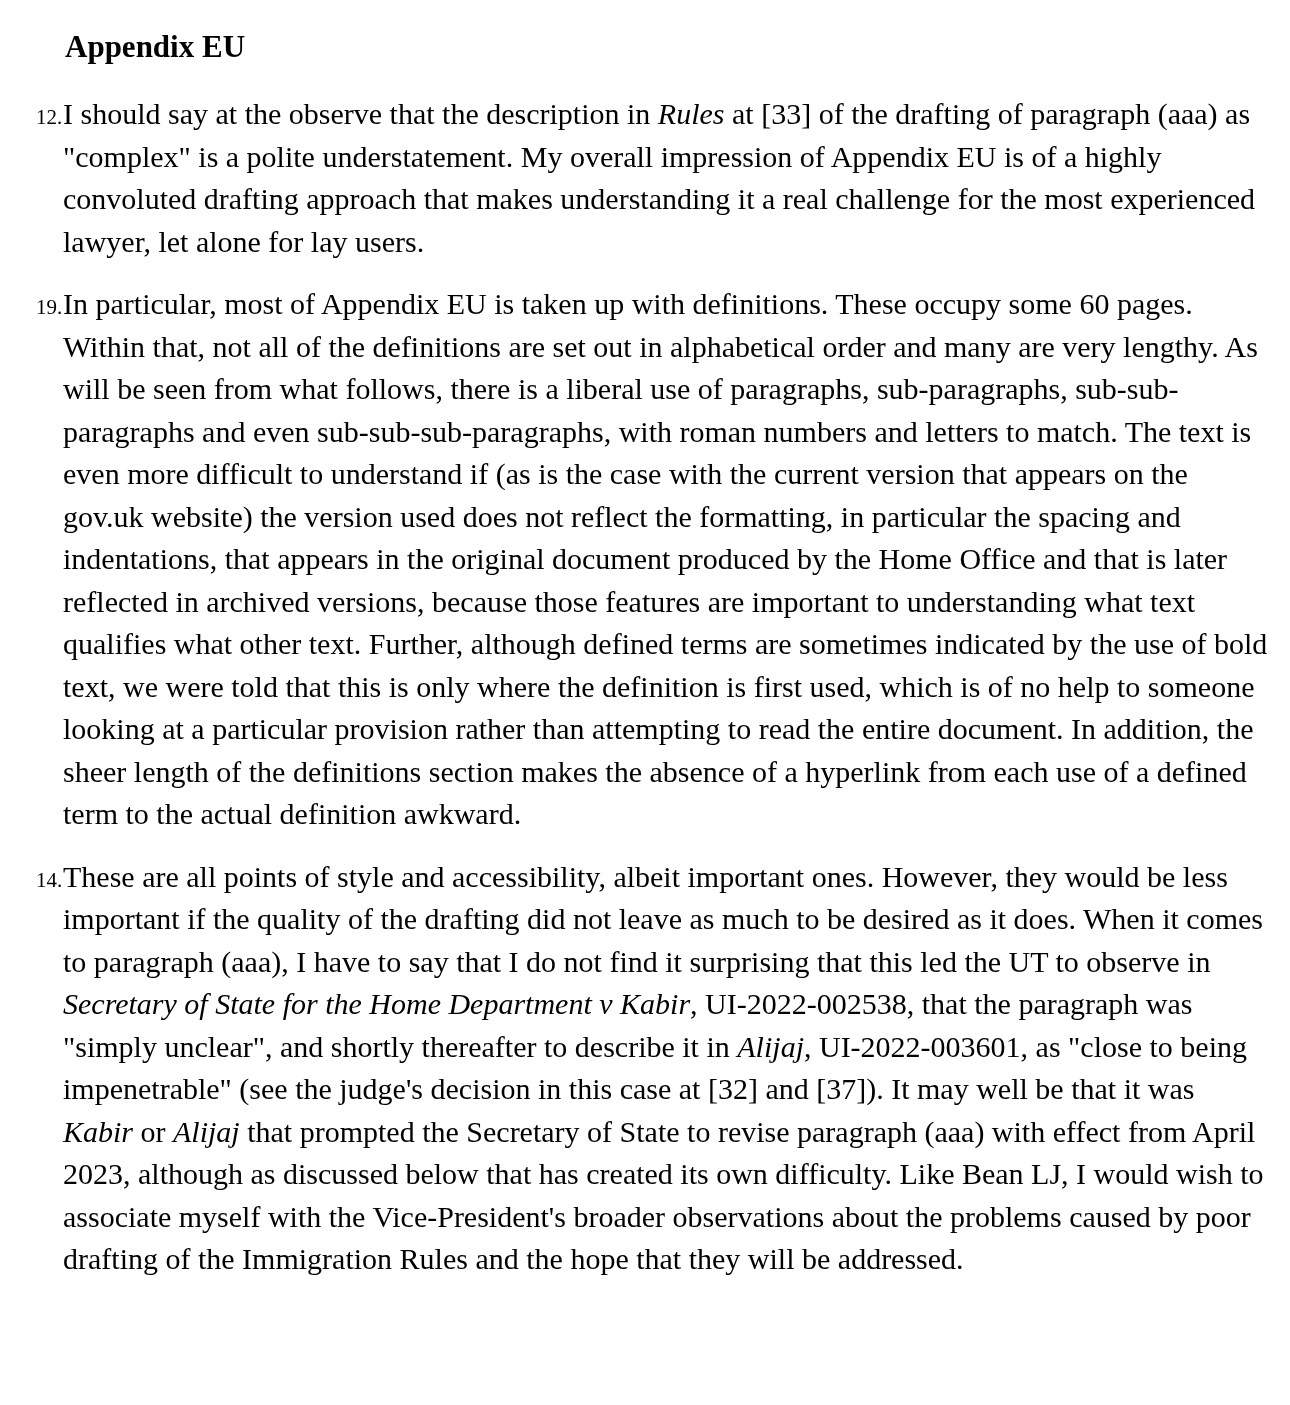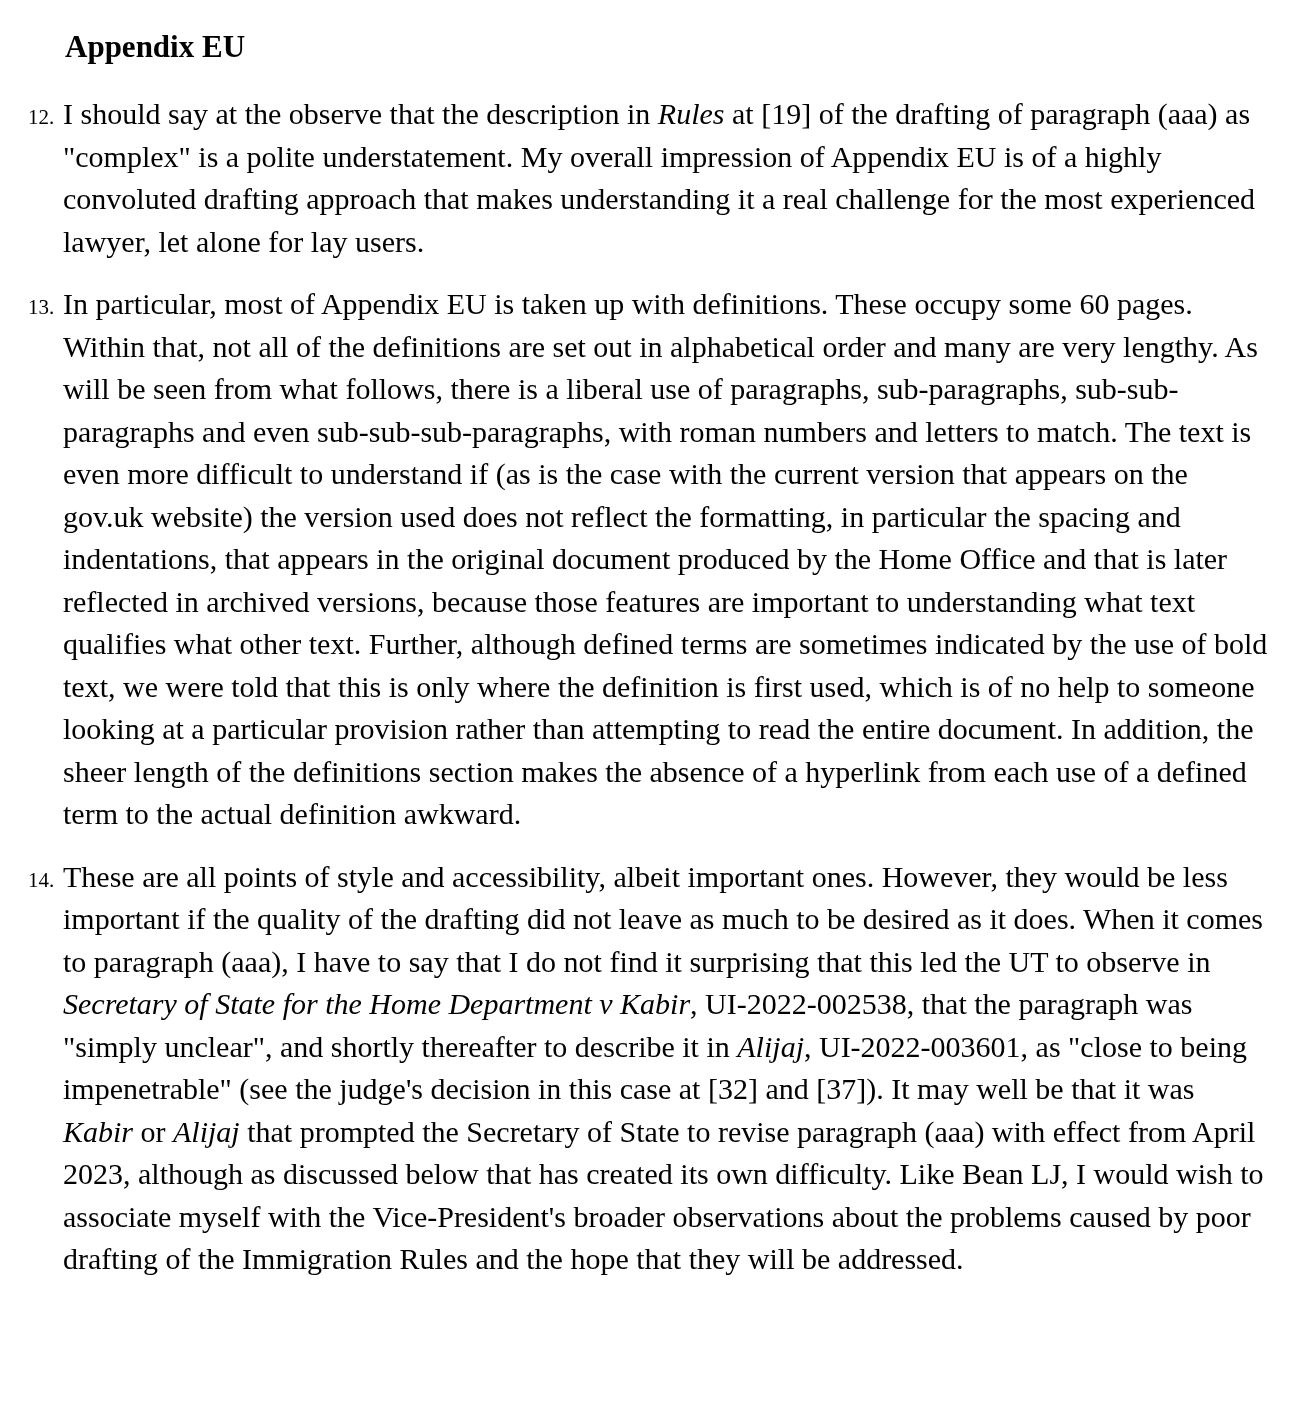--- a/index.html
+++ b/index.html
@@ -34,45 +34,45 @@
     margin: 0 0 20px 0;
     font-size: 30px;
     line-height: 42.5px;
     text-align: left;
   }
   .para:last-child {
     margin-bottom: 16px;
   }
   .para-num {
     position: absolute;
-    left: 28px;
+    left: 36px;
     top: 3px;
     font-size: 21px;
     line-height: 42.5px;
     font-style: normal;
   }
   .para-body {
     display: block;
   }
   .para-body em {
     font-style: italic;
   }
 </style>
 </head>
 <body>
 
 <div class="page">
   <h1 class="heading">Appendix EU</h1>
   <div class="paragraphs">
       <div class="para">
         <span class="para-num">12.</span>
-        <div class="para-body"><span>I should say at the observe that the description in </span><em>Rules</em><span> at [19] of the drafting of paragraph (aaa) as "complex" is a polite understatement. My overall impression of Appendix EU is of a highly convoluted drafting approach that makes understanding it a real challenge for the most experienced lawyer, let alone for lay users.</span></div>
+        <div class="para-body"><span>I should say at the observe that the description in </span><em>Rules</em><span> at [33] of the drafting of paragraph (aaa) as "complex" is a polite understatement. My overall impression of Appendix EU is of a highly convoluted drafting approach that makes understanding it a real challenge for the most experienced lawyer, let alone for lay users.</span></div>
       </div>
       <div class="para">
-        <span class="para-num">13.</span>
+        <span class="para-num">19.</span>
         <div class="para-body"><span>In particular, most of Appendix EU is taken up with definitions. These occupy some 60 pages. Within that, not all of the definitions are set out in alphabetical order and many are very lengthy. As will be seen from what follows, there is a liberal use of paragraphs, sub-paragraphs, sub-sub-paragraphs and even sub-sub-sub-paragraphs, with roman numbers and letters to match. The text is even more difficult to understand if (as is the case with the current version that appears on the gov.uk website) the version used does not reflect the formatting, in particular the spacing and indentations, that appears in the original document produced by the Home Office and that is later reflected in archived versions, because those features are important to understanding what text qualifies what other text. Further, although defined terms are sometimes indicated by the use of bold text, we were told that this is only where the definition is first used, which is of no help to someone looking at a particular provision rather than attempting to read the entire document. In addition, the sheer length of the definitions section makes the absence of a hyperlink from each use of a defined term to the actual definition awkward.</span></div>
       </div>
       <div class="para">
         <span class="para-num">14.</span>
         <div class="para-body"><span>These are all points of style and accessibility, albeit important ones. However, they would be less important if the quality of the drafting did not leave as much to be desired as it does. When it comes to paragraph (aaa), I have to say that I do not find it surprising that this led the UT to observe in </span><em>Secretary of State for the Home Department v Kabir</em><span>, UI-2022-002538, that the paragraph was "simply unclear", and shortly thereafter to describe it in </span><em>Alijaj</em><span>, UI-2022-003601, as "close to being impenetrable" (see the judge's decision in this case at [32] and [37]). It may well be that it was </span><em>Kabir</em><span> or </span><em>Alijaj</em><span> that prompted the Secretary of State to revise paragraph (aaa) with effect from April 2023, although as discussed below that has created its own difficulty. Like Bean LJ, I would wish to associate myself with the Vice-President's broader observations about the problems caused by poor drafting of the Immigration Rules and the hope that they will be addressed.</span></div>
       </div>
     </div>
 </div>
 
 </body></html>

